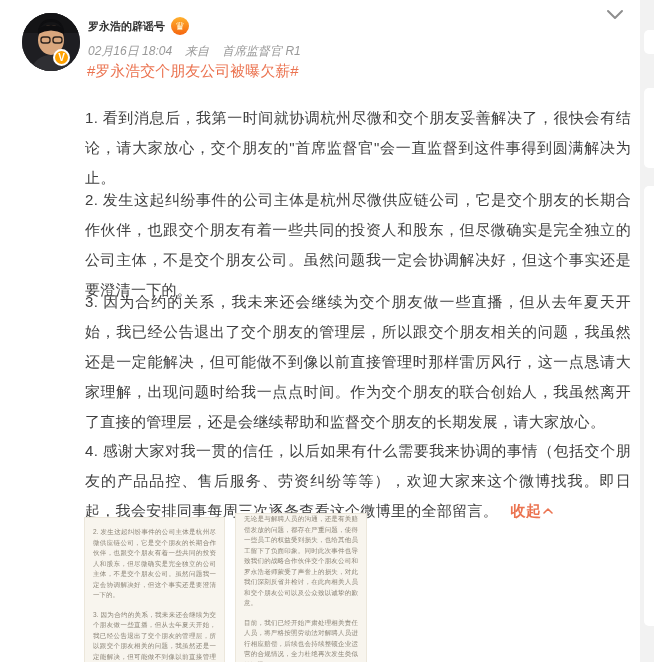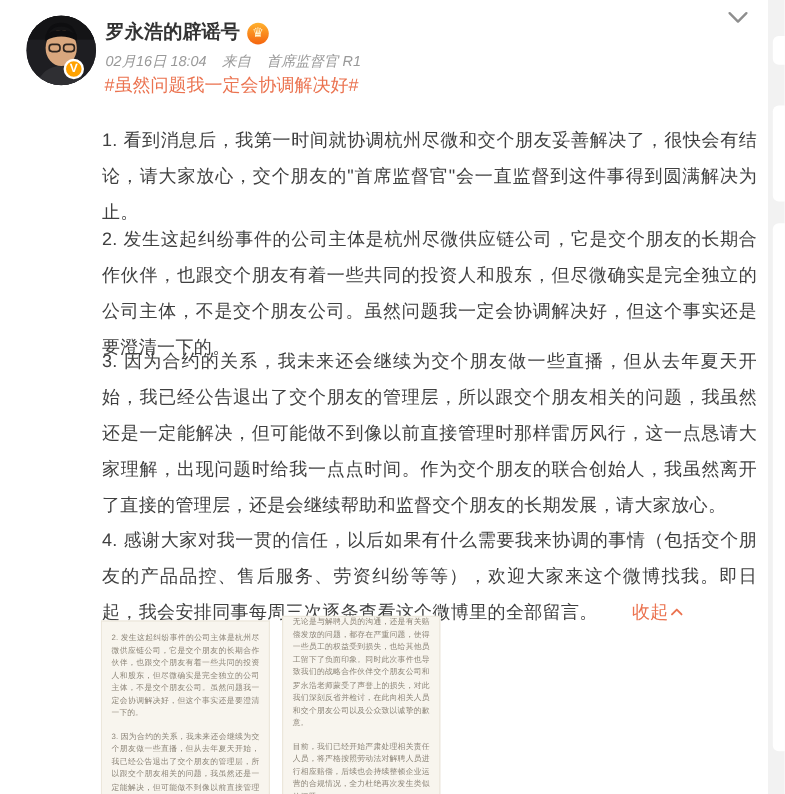--- a/index.html
+++ b/index.html
@@ -19,38 +19,38 @@
   .avatar{
     position:absolute;left:22px;top:13px;width:58px;height:58px;border-radius:50%;
     overflow:hidden;background:#222226;
   }
   .v-badge{
     position:absolute;left:53px;top:49px;width:17px;height:17px;border-radius:50%;
     background:#ffa200;border:2px solid #ffffff;box-sizing:border-box;
     color:#ffffff;font-size:10px;font-weight:bold;line-height:13px;text-align:center;
   }
   .username-row{position:absolute;left:88px;top:17px;display:flex;align-items:center;gap:6px;}
-  .username{font-size:16px;font-weight:bold;color:#333333;}
+  .username{font-size:11px;font-weight:bold;color:#333333;}
   .crown-badge{
     width:18px;height:18px;border-radius:50%;
     background:linear-gradient(180deg,#ffb12e,#f5650f);
     color:#fff7d6;font-size:11px;line-height:18px;text-align:center;
   }
   .time-row{position:absolute;left:88px;top:43px;font-size:12px;color:#999999;display:flex;gap:13px;font-style:italic;}
   .time-row .src-link{color:#999999;text-decoration:none;}
   .hashtag{position:absolute;left:87px;top:62px;font-size:15px;color:#eb7350;text-decoration:none;}
   .chevron-top{position:absolute;left:605px;top:8px;width:20px;height:14px;cursor:pointer;}
   
   .post-par{
     position:absolute;left:85px;width:546px;margin:0;
     font-size:15px;line-height:30px;color:#404040;
     text-align:justify;letter-spacing:.3px;
   }
   .p1{top:103px;} .p2{top:185px;} .p3{top:287px;} .p4{top:436px;}
-  .collapse-link{color:#eb7350;text-decoration:none;white-space:nowrap;margin-left:24px;}
+  .collapse-link{color:#eb7350;text-decoration:none;white-space:nowrap;margin-left:8px;font-weight:bold;}
   .collapse-link svg{vertical-align:1px;margin-left:2px;}
   
   .attachment{
     position:absolute;left:84px;top:513px;width:284px;height:149px;overflow:hidden;
   }
   .page{
     position:absolute;background:#f8f5ee;border:1px solid #ece7db;box-sizing:border-box;
     padding:9px 8px;font-size:6.5px;line-height:10.5px;color:#8b8477;
     text-align:justify;filter:blur(.2px);
   }
@@ -92,21 +92,21 @@
   <a class="username" href="#" style="text-decoration:none;color:#333;">罗永浩的辟谣号</a>
   <span class="crown-badge">♛</span>
 </div>
 
 <div class="time-row">
   <span>02月16日 18:04</span>
   <span>来自</span>
   <a class="src-link" href="#">首席监督官 R1</a>
 </div>
 
-<a class="hashtag" href="#">#虽然问题我一定会协调解决好#</a>
+<a class="hashtag" href="#">#罗永浩交个朋友公司被曝欠薪#</a>
 
 <p class="post-par p1">1. 看到消息后，我第一时间就协调杭州尽微和交个朋友妥善解决了，很快会有结论，请大家放心，交个朋友的"首席监督官"会一直监督到这件事得到圆满解决为止。</p>
 <p class="post-par p2">2. 发生这起纠纷事件的公司主体是杭州尽微供应链公司，它是交个朋友的长期合作伙伴，也跟交个朋友有着一些共同的投资人和股东，但尽微确实是完全独立的公司主体，不是交个朋友公司。虽然问题我一定会协调解决好，但这个事实还是要澄清一下的。</p>
 <p class="post-par p3">3. 因为合约的关系，我未来还会继续为交个朋友做一些直播，但从去年夏天开始，我已经公告退出了交个朋友的管理层，所以跟交个朋友相关的问题，我虽然还是一定能解决，但可能做不到像以前直接管理时那样雷厉风行，这一点恳请大家理解，出现问题时给我一点点时间。作为交个朋友的联合创始人，我虽然离开了直接的管理层，还是会继续帮助和监督交个朋友的长期发展，请大家放心。</p>
 <p class="post-par p4">
   <span>4. 感谢大家对我一贯的信任，以后如果有什么需要我来协调的事情（包括交个朋友的产品品控、售后服务、劳资纠纷等等），欢迎大家来这个微博找我。即日起，我会安排同事每周三次逐条查看这个微博里的全部留言。</span>
   <a class="collapse-link" href="#"><span>收起</span><svg width="10" height="8" viewBox="0 0 10 8">
         <polyline points="1,6 5,2 9,6" fill="none" stroke="#eb7350" stroke-width="1.6" stroke-linecap="round" stroke-linejoin="round"></polyline>
       </svg></a>
 </p>

